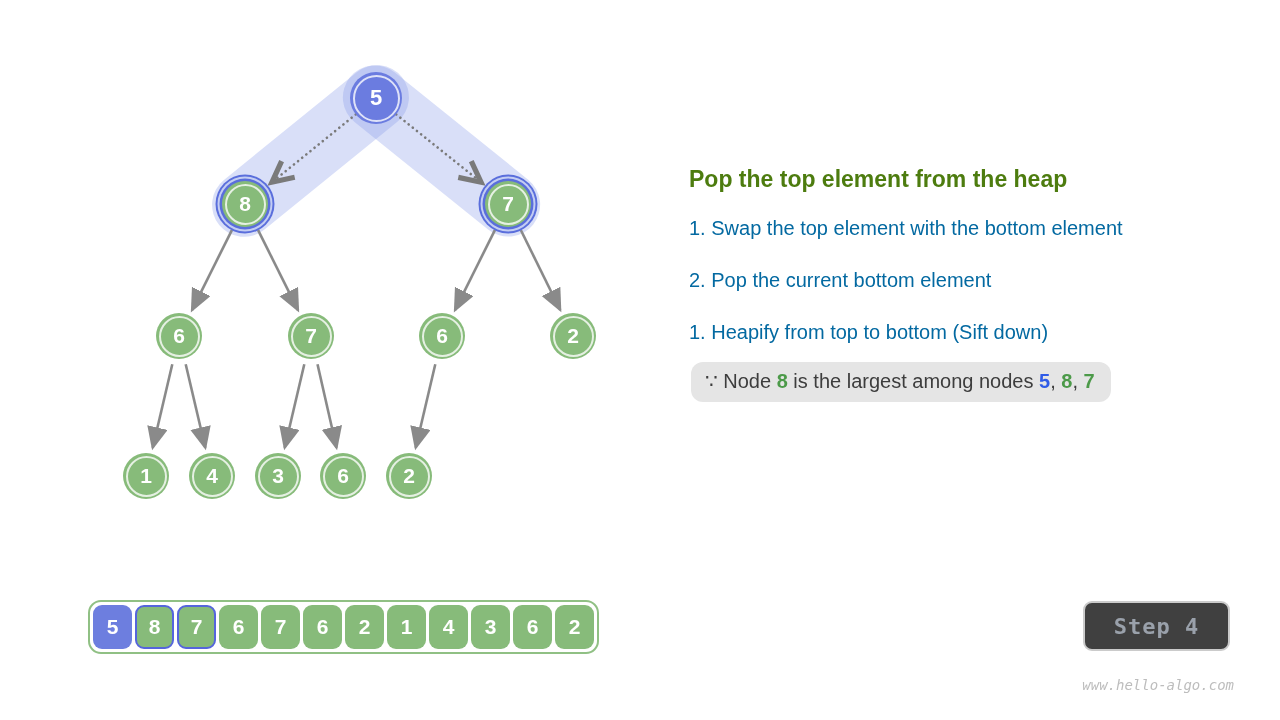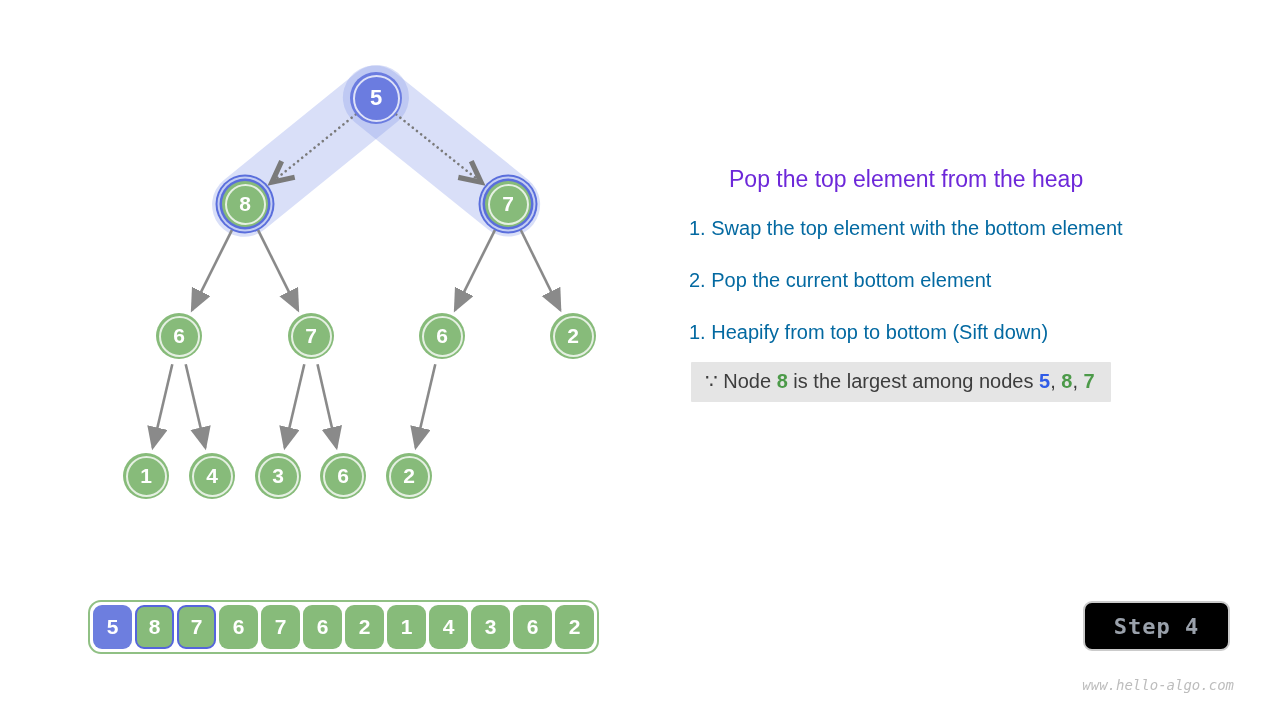--- a/index.html
+++ b/index.html
@@ -30,30 +30,30 @@
   }
   .node.green { width:46px; height:46px; background:#87BB7A; }
   .node.blue  { width:52px; height:52px; background:#6B7CE0; font-size:22px; }
   .node.selected {
     box-shadow: 0 0 0 2.5px #5A6EDC, 0 0 0 4.5px #C3CDF3, 0 0 0 6.5px #5A6EDC;
   }
 
   
   .panel-title {
     position:absolute; left:689px; top:166px;
-    font-size:23px; font-weight:normal; color:#6d28d9;margin-left:40px;
+    font-size:23px; font-weight:bold; color:#4d7c0f;
   }
   .panel-step { position:absolute; left:689px; font-size:20px; color:#0369a1; }
   .panel-step.s1 { top:217px; }
   .panel-step.s2 { top:269px; }
   .panel-step.s3 { top:321px; }
 
   .note {
     position:absolute; left:691px; top:362px;
-    background:#E5E5E5; border-radius:1px;
+    background:#E5E5E5; border-radius:12px;
     padding:7px 16px 9px 14px;
     font-size:20px; color:#3D3D3D; white-space:nowrap;
   }
   .note .num { font-weight:bold; }
   .note .num.blue  { color:#2F5BE7; }
   .note .num.green { color:#4C9A49; }
 
   
   .heap-array {
     position:absolute; left:88px; top:600px; z-index:3;
@@ -66,21 +66,21 @@
     background:#87BB7A; color:#ffffff; font-weight:bold; font-size:21px;
     display:flex; align-items:center; justify-content:center;
   }
   .cell.blue-fill   { background:#6D7EDF; }
   .cell.blue-border { border:2.5px solid #5565DC; }
 
   
   .step-badge {
     position:absolute; left:1083px; top:601px; width:147px; height:50px;
     box-sizing:border-box; border:2px solid #CBCBCB; border-radius:9px;
-    background:#000000; display:flex; align-items:center; justify-content:center;
+    background:#404040; display:flex; align-items:center; justify-content:center;
     font-family:"DejaVu Sans Mono", monospace; font-weight:bold;
     font-size:22px; color:#9AA1AB; letter-spacing:1px;
   }
   .watermark {
     position:absolute; right:46px; top:677px;
     font-family:"DejaVu Sans Mono", monospace;
     font-size:14px; color:#BDBDBD;font-style:italic;
   }
 </style>
 </head>

